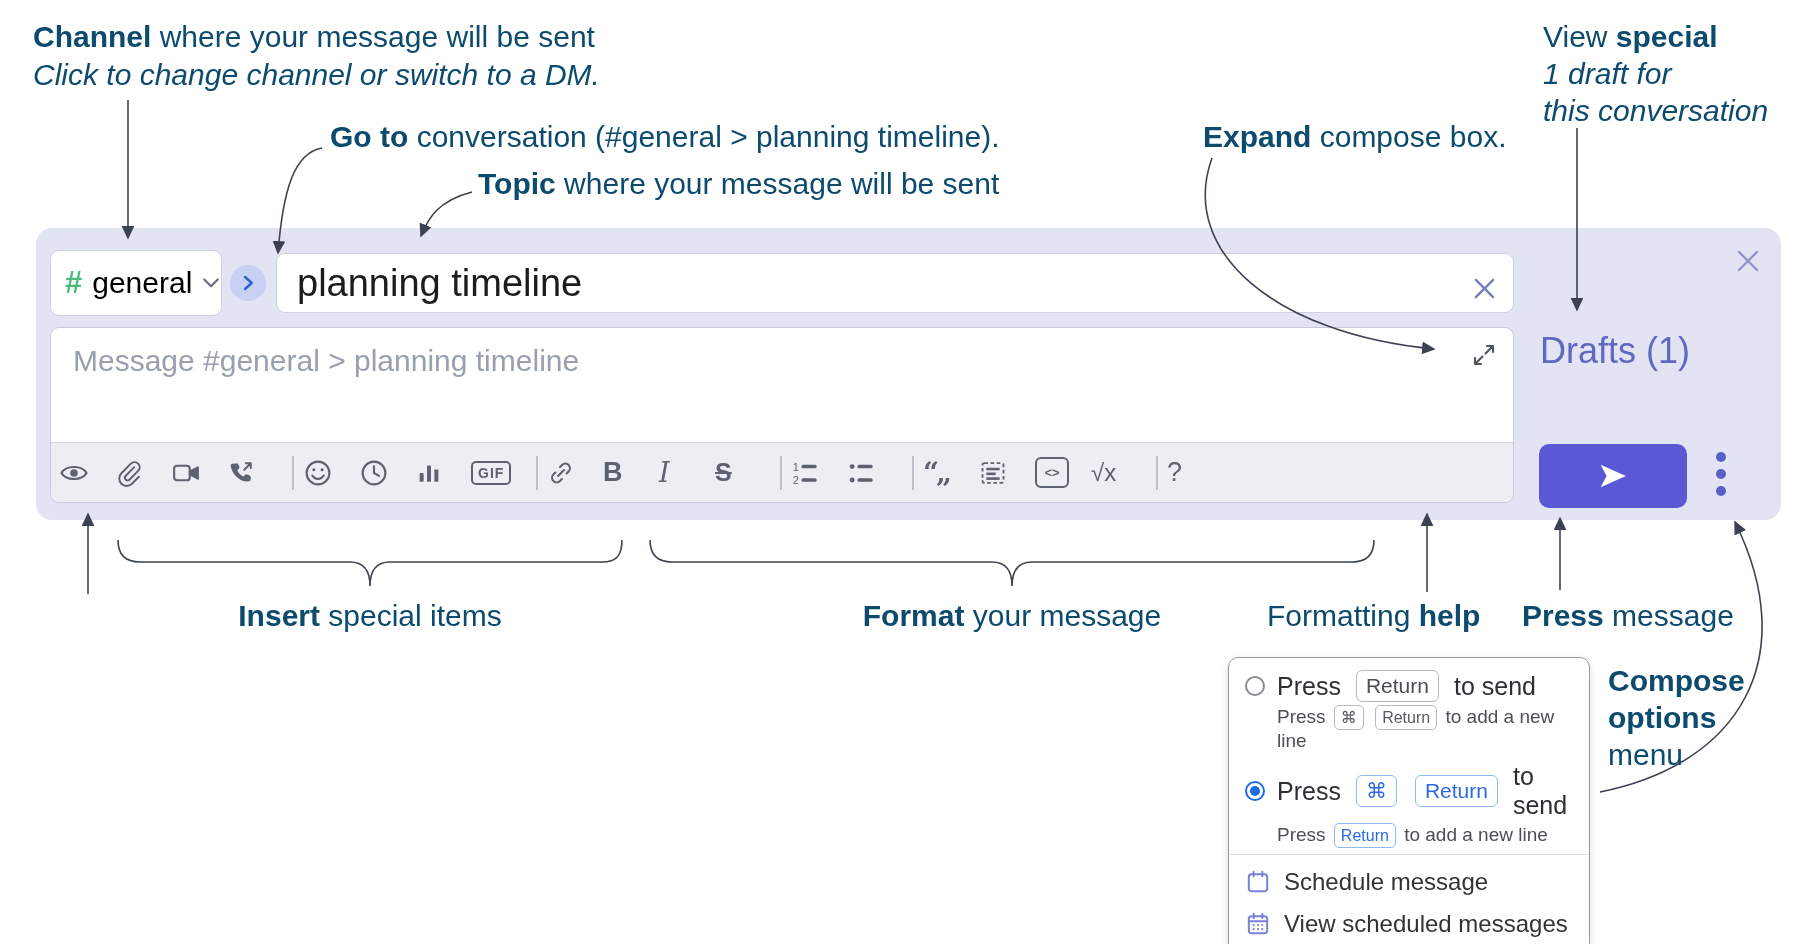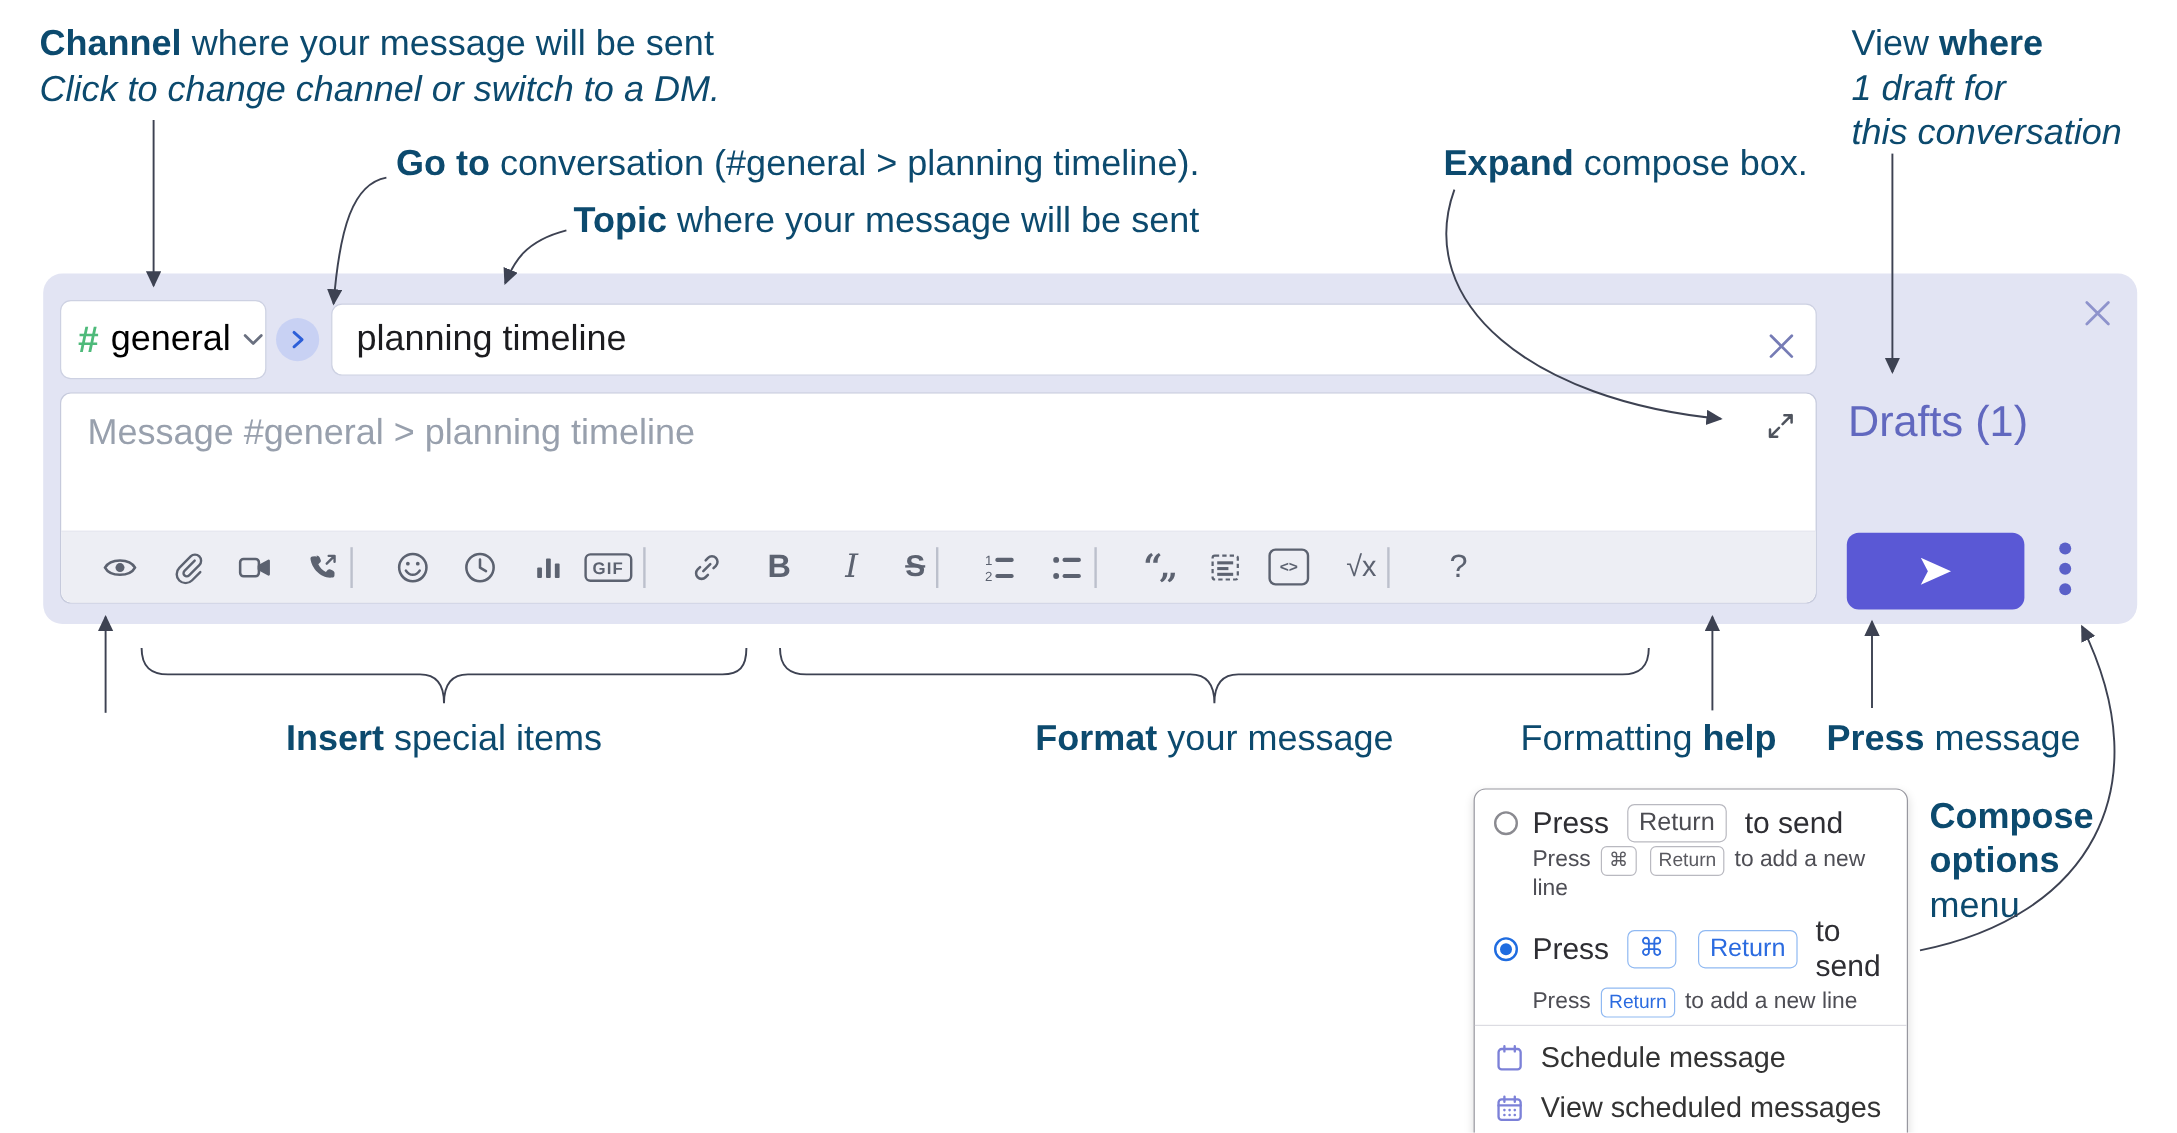--- a/index.html
+++ b/index.html
@@ -20,38 +20,38 @@
     background:#e2e4f3;border-radius:16px;box-sizing:border-box;padding:19px 14px;z-index:1;}
   .row1{display:flex;align-items:center;height:72px;}
   .channel-pill{display:flex;align-items:center;gap:10px;width:172px;height:66px;
     background:#fff;border:1px solid #cdd1e2;border-radius:9px;box-sizing:border-box;
     padding:0 14px;cursor:pointer;}
   .hash{color:#4eba7a;font-weight:700;font-size:31px;}
   .chan-name{font-size:30px;color:#000000;flex:1;}
   .goto-btn{width:36px;height:36px;border-radius:50%;background:#c8d1f3;margin-left:8px;
     display:flex;align-items:center;justify-content:center;flex:none;}
   .topic-input{margin-left:10px;width:1238px;height:60px;box-sizing:border-box;
-    background:#fff;border:1px solid #cdd1e2;border-radius:9px;font-size:30px;color:#1c1c1f;
+    background:#fff;border:1px solid #cdd1e2;border-radius:9px;font-size:38px;color:#1c1c1f;
     padding:0 60px 0 20px;font-family:"Liberation Sans",sans-serif;outline:none;}
   .topic-wrap{position:relative;margin-left:10px;}
   .topic-wrap .topic-input{margin-left:0;}
   .clear-x{position:absolute;right:16px;top:22px;cursor:pointer;line-height:0;}
 
   .msg-box{position:absolute;left:14px;top:99px;width:1464px;height:176px;background:#fff;
     border:1px solid #c6cadc;border-radius:9px;box-sizing:border-box;}
   .msg-input{position:absolute;left:0;top:0;width:100%;height:114px;border:none;outline:none;
     resize:none;background:transparent;font-size:30px;color:#222;box-sizing:border-box;
     padding:16px 60px 0 22px;font-family:"Liberation Sans",sans-serif;}
   .msg-input::placeholder{color:#98a0ad;opacity:1;}
   .expand-btn{position:absolute;right:16px;top:14px;cursor:pointer;line-height:0;}
 
   .toolbar{position:absolute;left:0;right:0;bottom:0;height:60px;background:#edeef4;
     border-top:1px solid #d9dbe8;border-radius:0 0 9px 9px;display:flex;align-items:center;
     padding:0 8px;box-sizing:border-box;}
-  .tbtn{width:56px;height:46px;display:flex;align-items:center;justify-content:flex-end;
+  .tbtn{width:56px;height:46px;display:flex;align-items:center;justify-content:flex-start;
     color:#5c6270;cursor:pointer;flex:none;}
   .tdiv{width:2px;height:34px;background:#bcc0cc;margin:0 9px;flex:none;}
   .txt-ic{font-size:26px;color:#5c6270;}
   .bold-ic{font-weight:700;font-size:27px;}
   .italic-ic{font-family:"DejaVu Serif",serif;font-style:italic;font-size:27px;}
   .strike-ic{font-size:25px;font-weight:600;text-decoration:line-through;}
   .gif-ic{font-size:14px;font-weight:700;border:2px solid #5c6270;border-radius:5px;
     padding:2px 5px;letter-spacing:1px;}
   .quote-ic{font-family:"DejaVu Serif",serif;font-weight:700;font-size:28px;letter-spacing:-3px;}
   .code-ic{width:30px;height:27px;border:2px solid #5c6270;border-radius:6px;font-size:13px;
@@ -117,21 +117,21 @@
   <div class="ann" style="left:330px;top:118px;">
     <b>Go to</b><span> conversation (#general &gt; planning timeline).</span>
   </div>
   <div class="ann" style="left:478px;top:165px;">
     <b>Topic</b><span> where your message will be sent</span>
   </div>
   <div class="ann" style="left:1203px;top:118px;">
     <b>Expand</b><span> compose box.</span>
   </div>
   <div class="ann" style="left:1543px;top:18px;line-height:37px;">
-    <div><span>View </span><b>where</b></div>
+    <div><span>View </span><b>special</b></div>
     <div class="it">1 draft for</div>
     <div class="it">this conversation</div>
   </div>
 
   <div class="compose">
     <div class="row1">
 
       <div class="channel-pill">
         <span class="hash">#</span>
         <span class="chan-name">general</span>

